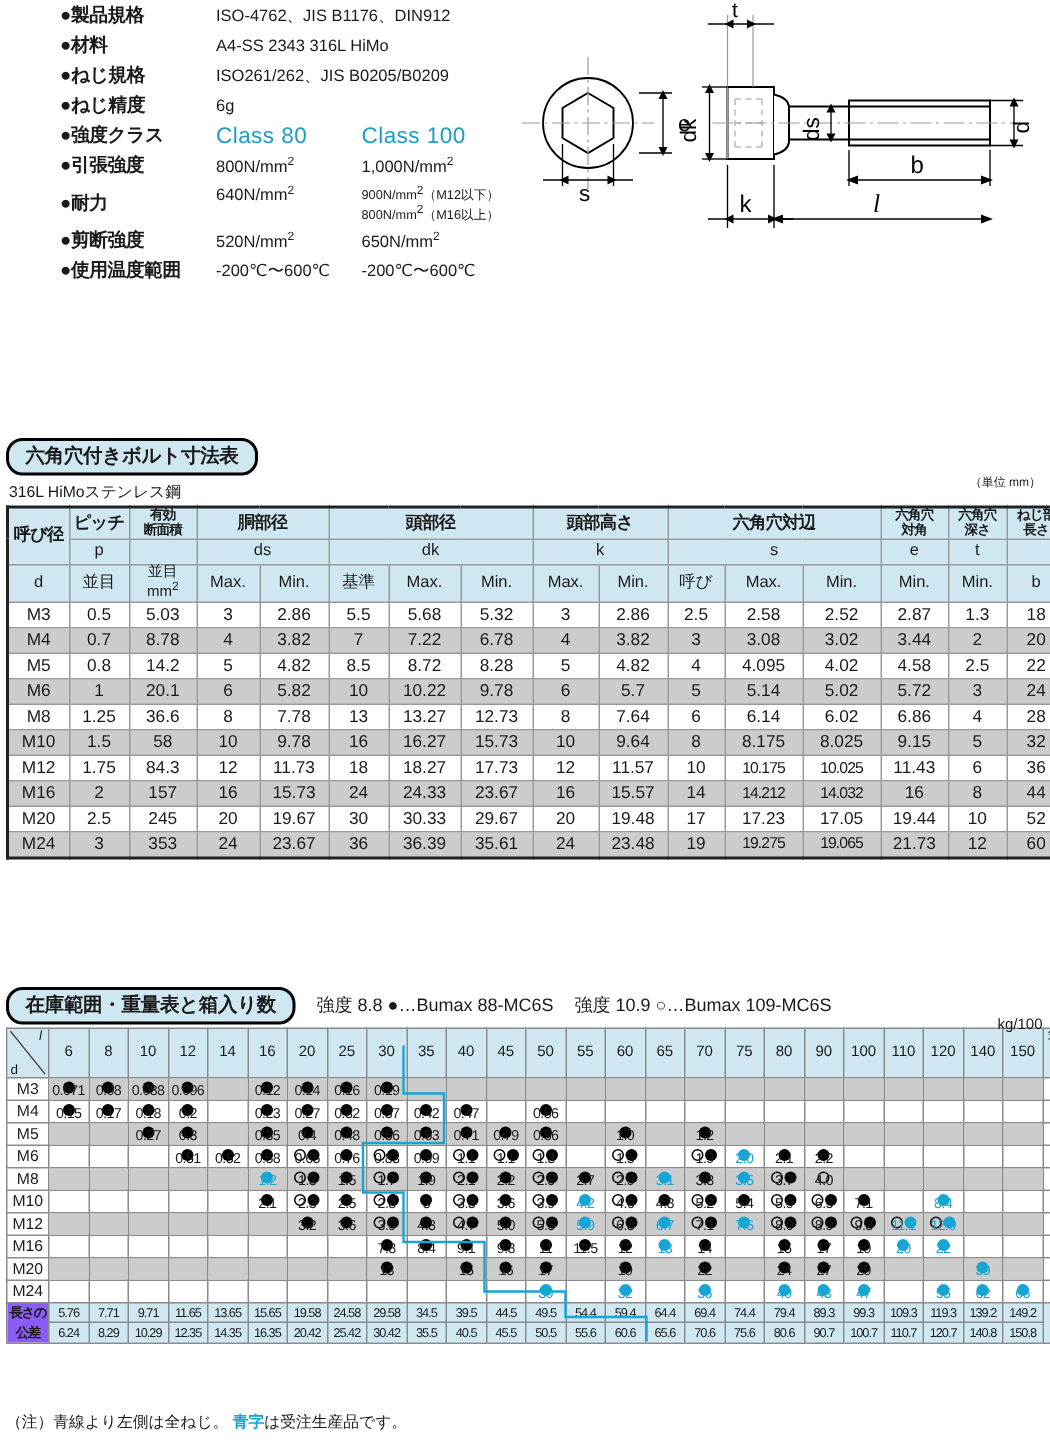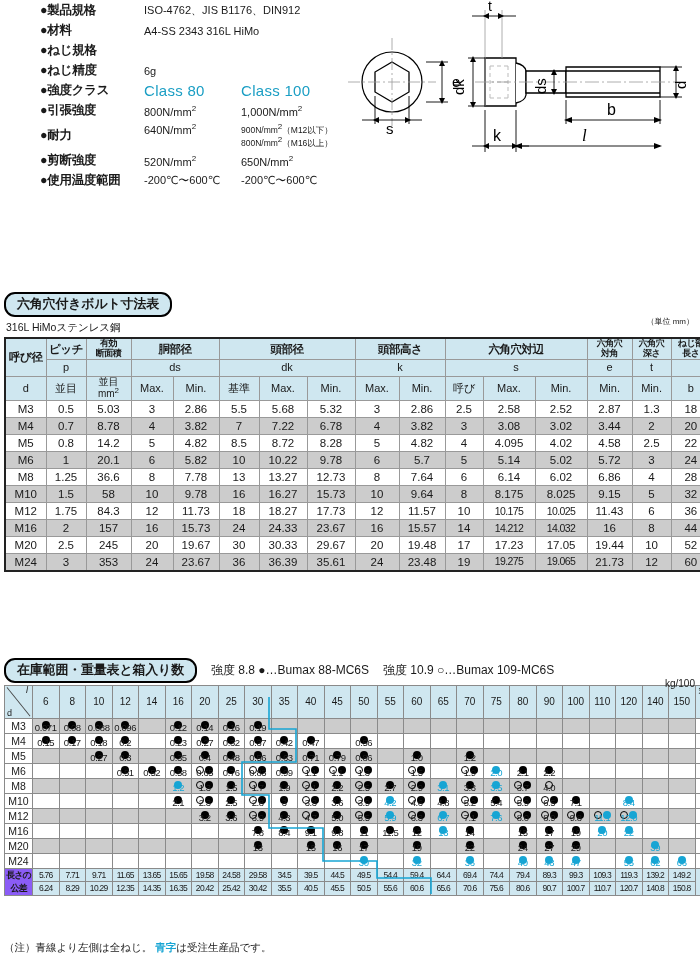--- a/index.html
+++ b/index.html
@@ -113,20 +113,23 @@
       </div>
     </div>
     <div class="spec-row">
       <div class="spec-label">●材料</div>
       <div class="spec-vals">
         <div class="spec-single">A4-SS 2343 316L HiMo</div>
       </div>
     </div>
     <div class="spec-row">
       <div class="spec-label">●ねじ規格</div>
+      <div class="spec-vals">
+        <div class="spec-single">ISO261/262、JIS B0205/B0209</div>
+      </div>
     </div>
     <div class="spec-row">
       <div class="spec-label">●ねじ精度</div>
       <div class="spec-vals">
         <div class="spec-single">6g</div>
       </div>
     </div>
     <div class="spec-row">
       <div class="spec-label">●強度クラス</div>
       <div class="spec-vals">

